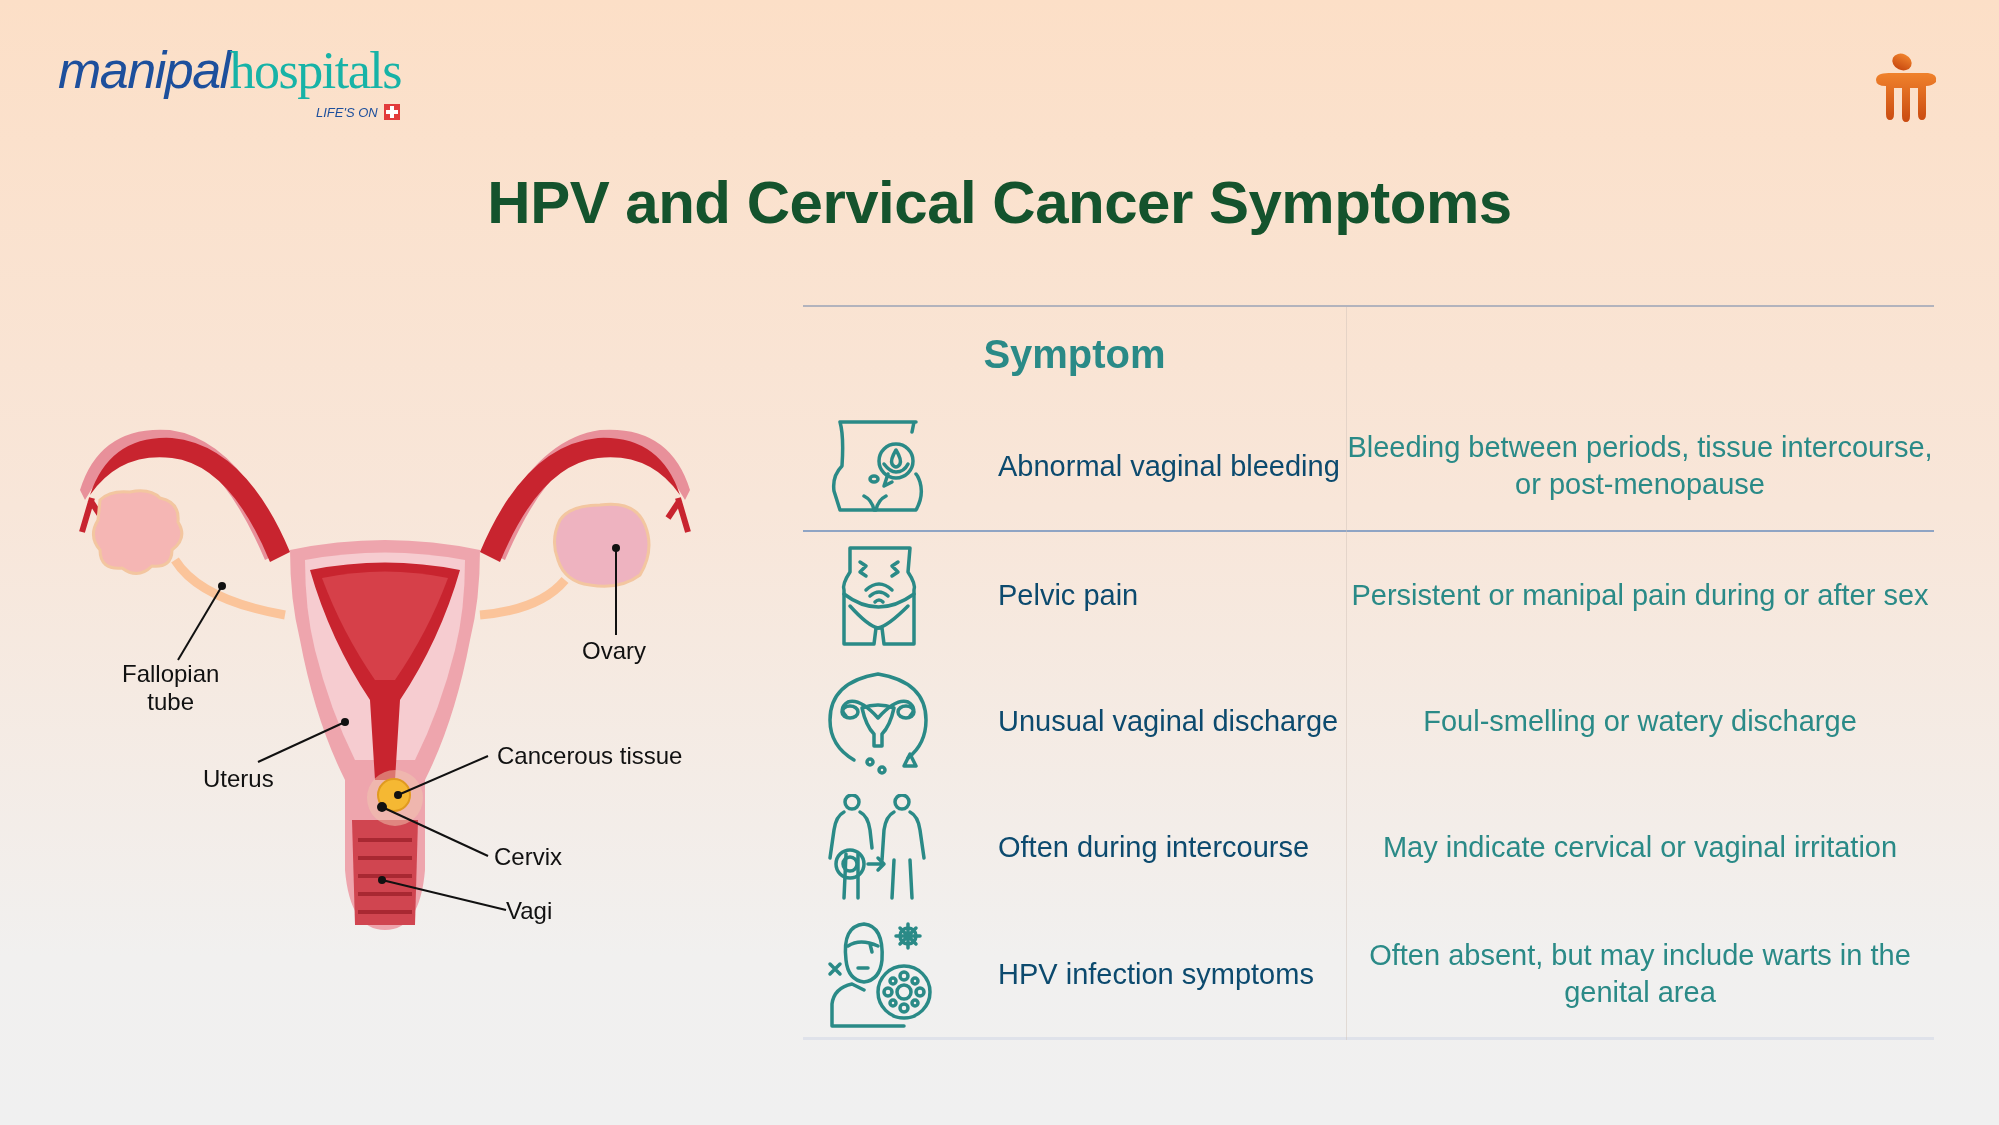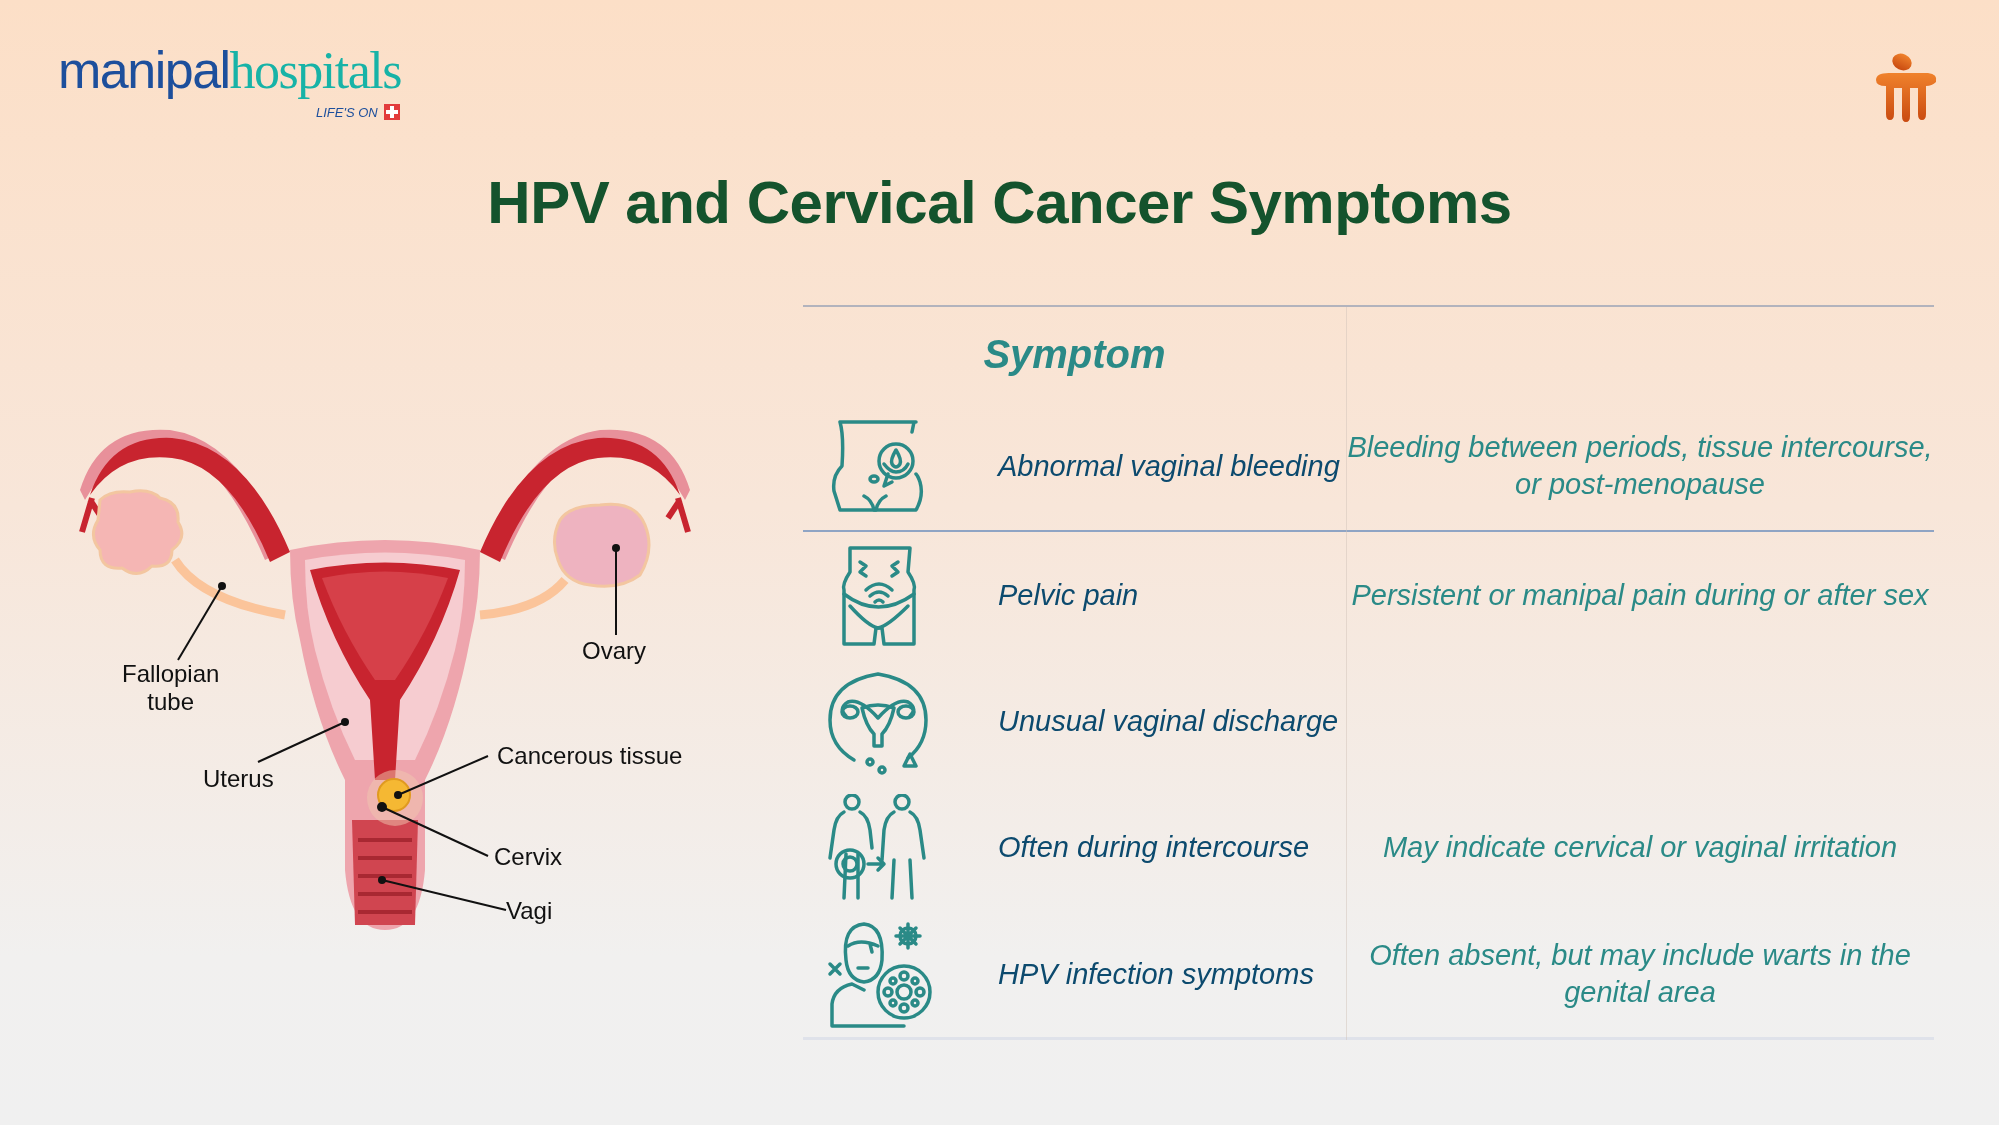--- a/index.html
+++ b/index.html
@@ -5,31 +5,31 @@
     * { margin: 0; padding: 0; box-sizing: border-box; }
     html, body { width: 1999px; height: 1125px; overflow: hidden; }
     body {
       position: relative;
       font-family: "Liberation Sans", "DejaVu Sans", sans-serif;
       background: linear-gradient(180deg, #fcdfc7 0%, #f8e6d9 45%, #f1f0ef 85%, #f0f0f0 100%);
       color: #2a8a87;
     }
     .logo { position: absolute; left: 58px; top: 44px; }
     .logo-word { font-size: 52px; letter-spacing: -1.5px; line-height: 1; }
-    .logo-word .a { color: #1d4f9c; }
+    .logo-word .a { color: #1d4f9c; font-style: italic; }
     .logo-word .b { color: #17b3a7; font-family: Liberation Serif, serif; }
     .logo-tag { position: absolute; left: 258px; top: 60px; white-space: nowrap; font-size: 13px; color: #1d4f9c; display: flex; align-items: center; gap: 6px; font-style: italic; }
     .tag-cross { width: 16px; height: 16px; background: #e23b3b; position: relative; }
     .tag-cross:before { content: ""; position: absolute; left: 6px; top: 2px; width: 4px; height: 12px; background: #fff; }
     .tag-cross:after { content: ""; position: absolute; left: 2px; top: 6px; width: 12px; height: 4px; background: #fff; }
     .mlogo { position: absolute; left: 1872px; top: 48px; width: 68px; height: 76px; }
     .title { position: absolute; left: 0; width: 1999px; top: 168px; text-align: center; font-size: 60px; font-weight: bold; color: #14532d; letter-spacing: -0.5px; }
     .diagram { position: absolute; left: 60px; top: 400px; width: 650px; height: 540px; }
     .lbl { position: absolute; font-size: 24px; color: #111; white-space: nowrap; line-height: 1.15; }
-    .table { position: absolute; left: 803px; top: 305px; width: 1131px; font-style: italic; }
+    .table { position: absolute; left: 803px; top: 305px; width: 1131px; }
     .hr { height: 2px; background: #b2b3bd; }
     .hr.mid { height: 1.5px; background: #8fa4c4; }
     .hr.bot { height: 3px; background: #dfe2ea; }
     .vdiv { position: absolute; left: 543px; top: 2px; bottom: 0; width: 1px; background: rgba(210,195,185,0.5); }
     .hdr { display: flex; height: 95px; align-items: center; }
     .hdr div { font-size: 40px; font-weight: bold; color: #2a8a87; text-align: center; }
     .hdr .c1 { width: 543px; padding-left: 0; }
     .hdr .c2 { flex: 1; }
     .row { display: flex; align-items: center; }
     .row .ic { width: 148px; display: flex; justify-content: center; padding-left: 2px; }
@@ -158,20 +158,21 @@
           <path d="M80 98 L86 86 L92 98 Z"></path>
           <path d="M54 50 Q36 30 24 34 Q14 40 22 48 M54 50 Q72 30 84 34 Q94 40 86 48"></path>
           <ellipse cx="26" cy="44" rx="8" ry="6"></ellipse>
           <ellipse cx="82" cy="44" rx="8" ry="6"></ellipse>
           <path d="M38 40 Q54 34 70 40 Q66 58 58 66 L58 78 L50 78 L50 66 Q42 58 38 40 Z"></path>
           <circle cx="46" cy="94" r="3"></circle>
           <circle cx="58" cy="102" r="3"></circle>
         </svg>
       </div>
     <div class="sym">Unusual vaginal discharge</div>
+    <div class="desc">Foul-smelling or watery discharge</div>
   </div>
 
   <div class="row" style="height:128px">
     <div class="ic">
         <svg width="108" height="108" viewBox="0 0 108 108">
           <circle cx="28" cy="8" r="7"></circle>
           <path d="M20 18 Q12 22 10 36 L6 64 M36 18 Q44 22 46 36 L48 54 M22 60 L20 104 M34 60 L34 104"></path>
           <circle cx="78" cy="8" r="7"></circle>
           <path d="M70 18 Q62 22 60 36 L58 66 M86 18 Q94 22 96 36 L100 64 M70 66 L68 104 M86 66 L88 104"></path>
           <circle cx="26" cy="70" r="14"></circle>

